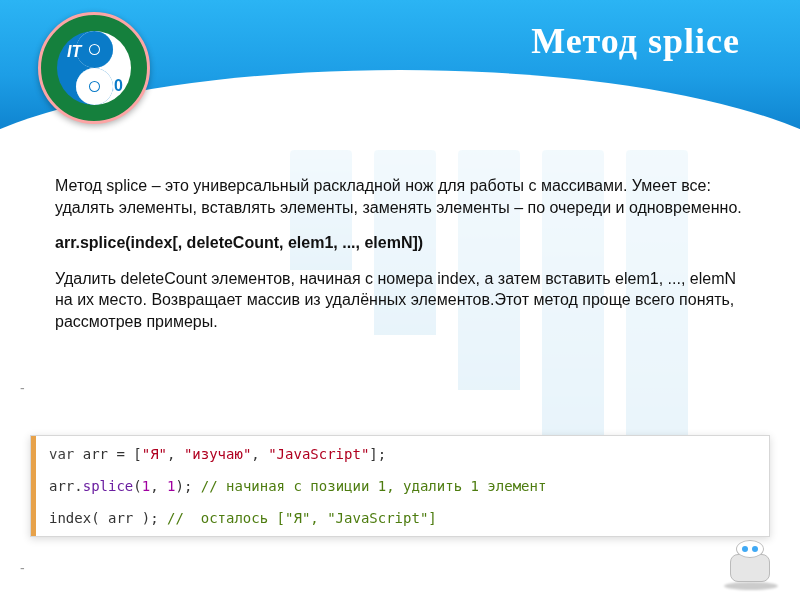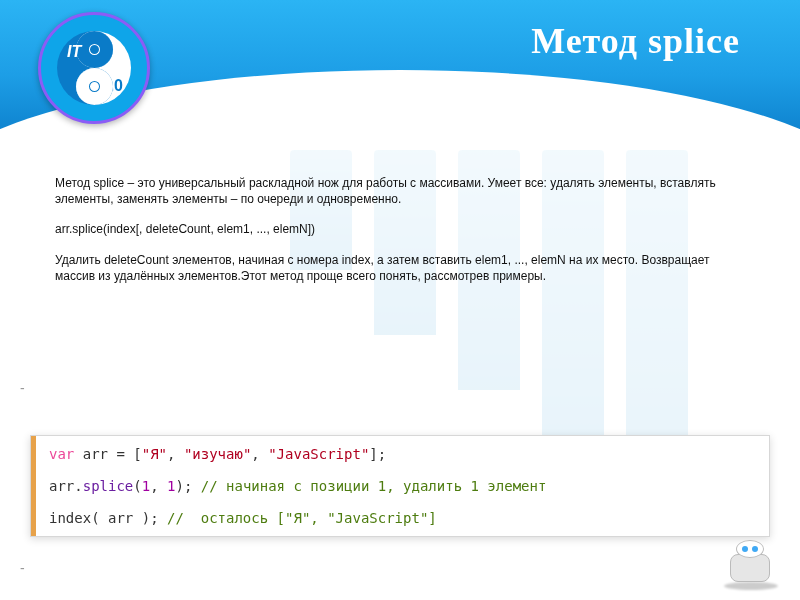--- a/index.html
+++ b/index.html
@@ -12,47 +12,47 @@
   }
   .hdr::after { 
     content: ""; position: absolute; left: -80px; right: -80px; top: 70px; height: 220px;
     background: #fff; border-radius: 50% 50% 0 0 / 60% 60% 0 0;
   }
 
   .title { position: absolute; top: 20px; right: 60px; color: #fff; font-weight: bold; font-size: 36px; letter-spacing: 1px; font-family: Liberation Serif, serif; }
 
   
   .logo { position: absolute; top: 12px; left: 38px; width: 112px; height: 112px; border-radius: 50%;
-          border: 3px solid #8b5cf6; background: #0ea5e9; display: flex; align-items: center; justify-content: center;
+          border: 3px solid #fca5a5; background: #15803d; display: flex; align-items: center; justify-content: center;
           box-shadow: 0 2px 6px rgba(0,0,0,.3); }
   .yy { width: 74px; height: 74px; border-radius: 50%; position: relative; overflow: hidden;
         background: linear-gradient(90deg, #0a7bc8 50%, #fff 50%); transform: rotate(0deg); }
   .yy::before, .yy::after { content:""; position:absolute; left: 50%; width: 37px; height: 37px; border-radius: 50%; margin-left:-18.5px; }
   .yy::before { top:0; background:#0a7bc8; box-shadow: inset 0 0 0 13px #0a7bc8, inset 0 0 0 14px #fff; }
   .yy::after  { bottom:0; background:#fff; box-shadow: inset 0 0 0 13px #fff, inset 0 0 0 14px #0a7bc8; }
   .yy .it { position:absolute; top:12px; left:10px; font-weight:bold; color:#fff; font-size:16px; font-style:italic; }
   .yy .v  { position:absolute; bottom:10px; right:8px; font-weight:bold; color:#0a7bc8; font-size:16px; }
 
   
   .bars { position:absolute; left: 290px; top: 150px; display:flex; gap:22px; opacity:.12; z-index:0; }
   .bars div { width: 62px; background: linear-gradient(#9dd7f5, #4aa9de); border-radius:4px 4px 0 0; }
   .b1{height:120px}.b2{height:185px}.b3{height:240px}.b4{height:290px}.b5{height:340px}
 
   
-  .content { position: absolute; top: 175px; left: 55px; right: 55px; z-index: 2; font-size: 12px; line-height: 1.35; color:#111; }
+  .content { position: absolute; top: 175px; left: 55px; right: 55px; z-index: 2; font-size: 16px; line-height: 1.35; color:#111; }
   .content p { margin-bottom: 14px; }
-  .content .sig { font-weight: normal; }
+  .content .sig { font-weight: bold; }
 
   
   .codewrap { position: absolute; left: 30px; right: 30px; top: 435px; z-index: 2;
               background: #fff; border:1px solid #d7d7d7; box-shadow: 0 2px 8px rgba(0,0,0,.15);
               font-family: Consolas, "Courier New", monospace; font-size: 14px; }
   .codewrap .stripe { position:absolute; left:0; top:0; bottom:0; width:5px; background:#e7a24a; }
   .codewrap pre { margin:0; padding:10px 12px 10px 18px; white-space: pre-wrap; color:#333; }
-  .tok-kw  { color:#ec4899; }
+  .tok-kw  { color:#404040; }
   .tok-str { color:#b00020; }
   .tok-num { color:#a000a0; }
   .tok-fn  { color:#6a1ea0;text-align:right; }
   .tok-cm  { color:#4d7c0f; }
 
   
   .robot { position:absolute; right:20px; bottom:12px; width:60px; height:48px; z-index:3; }
   .robot .body { position:absolute; left:10px; top:14px; width:40px; height:28px; background:#e6e6e6;
                  border:1px solid #bbb; border-radius:8px; }
   .robot .head { position:absolute; left:16px; top:0; width:28px; height:18px; background:#fff;

